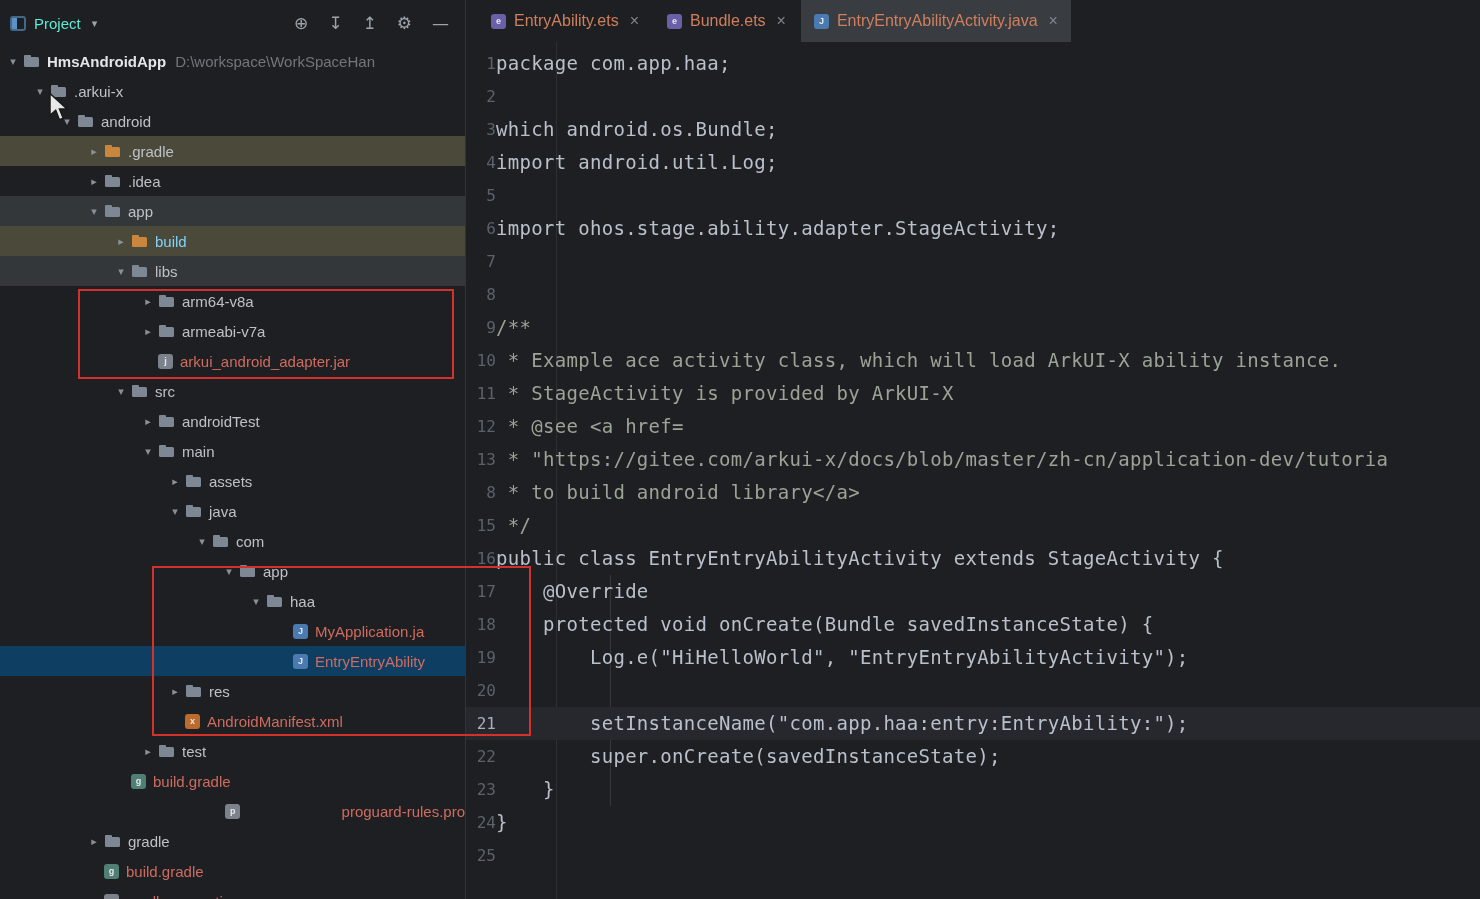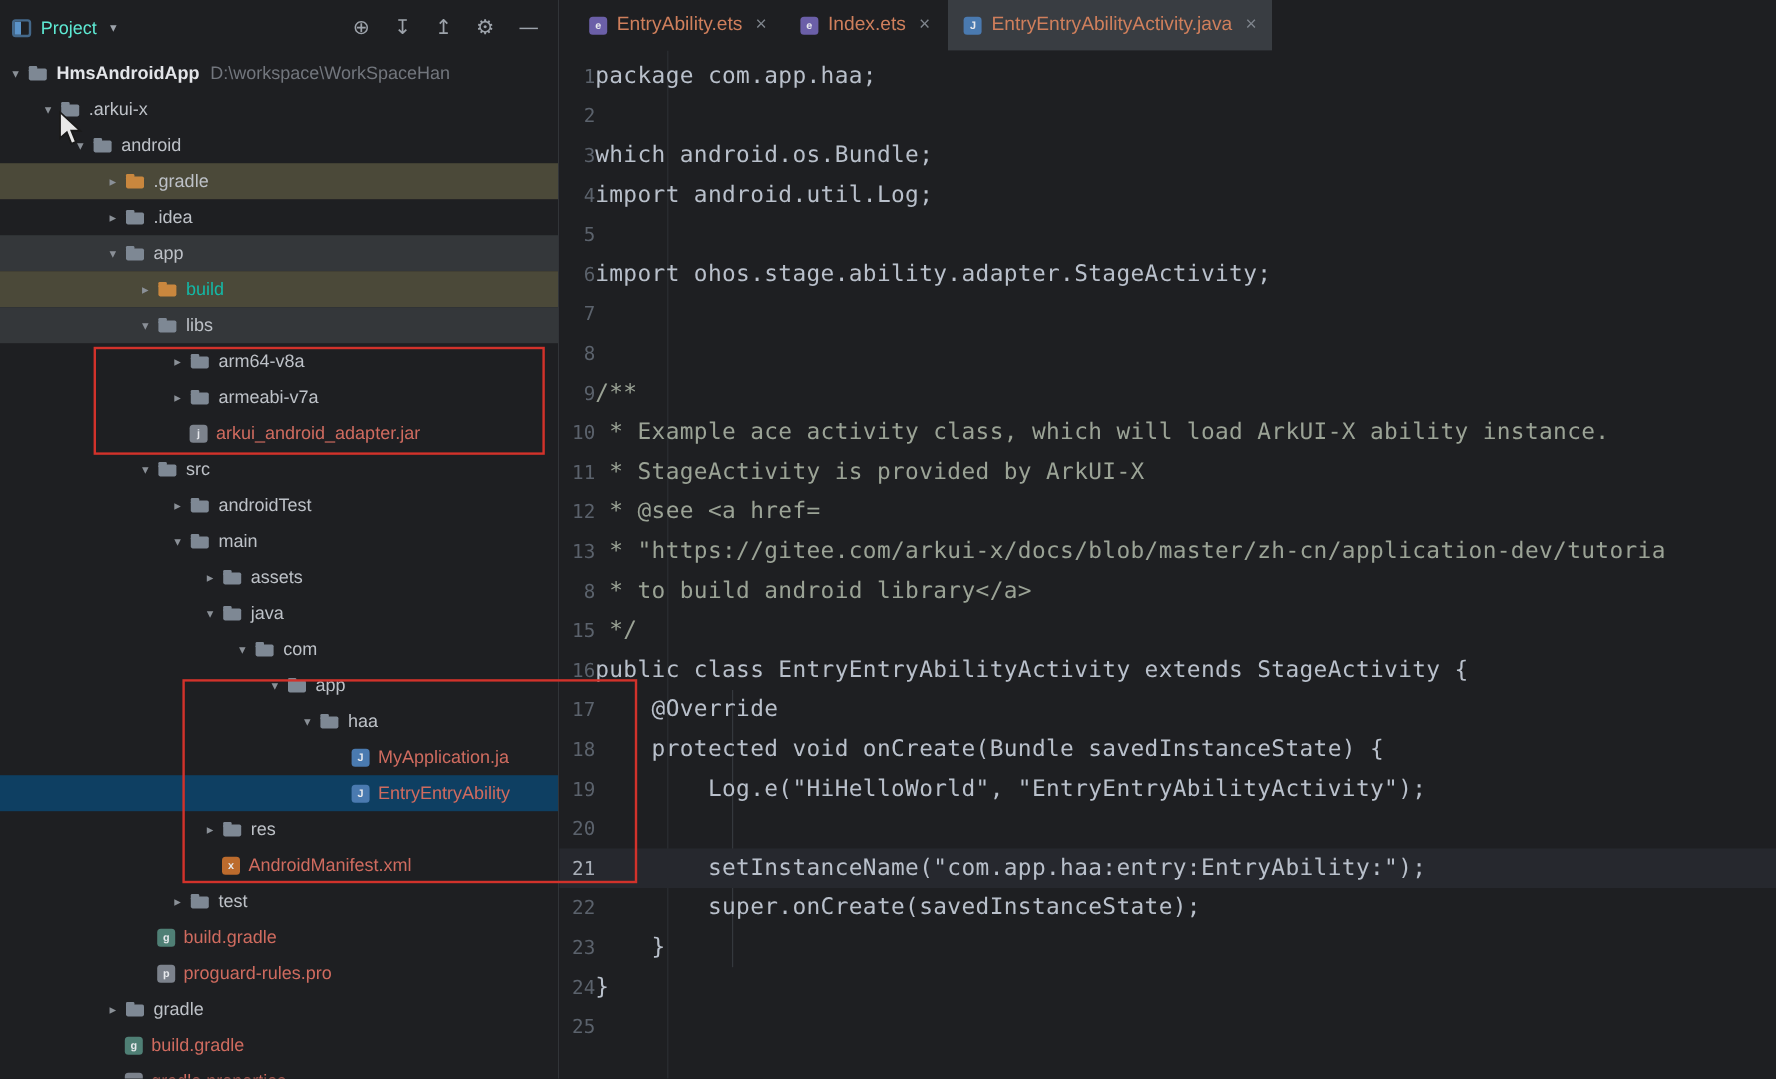--- a/index.html
+++ b/index.html
@@ -36,21 +36,21 @@
   .fi::after{font-size:9px;font-weight:bold;color:#e6e8ec;font-family:"Liberation Sans",sans-serif;line-height:1}
   .fi-java{background:#4a7ab0}.fi-java::after{content:"J"}
   .fi-ets{background:#6b5fa8}.fi-ets::after{content:"e"}
   .fi-xml{background:#bc6b2d}.fi-xml::after{content:"x"}
   .fi-jar{background:#7c828c}.fi-jar::after{content:"j"}
   .fi-gradle{background:#4f7f75}.fi-gradle::after{content:"g"}
   .fi-pro{background:#7c828c}.fi-pro::after{content:"p"}
   .fi-properties{background:#7c828c}.fi-properties::after{content:"p"}
   .lbl-bold{font-weight:bold;color:#e3e5e9}
   .lbl-red{color:#cf6b5f}
-  .lbl-olive{color:#14b8a6}
+  .lbl-olive{color:#7dd3fc}
   .tree-path{color:#72767d;margin-left:9px}
 
   
   .editor{flex:1;display:flex;flex-direction:column;min-width:0;background:#1e1f22}
   .tab-bar{height:42px;flex:none;display:flex;align-items:stretch;padding-left:12px}
   .tab{display:flex;align-items:center;gap:8px;padding:0 13px;margin-right:2px;font-size:16px;color:#cf7f5c}
   .tab.active{background:#393d42}
   .tab-fi{flex:none}
   .tab-label{white-space:nowrap}
   .tab-close{color:#7f858d;font-size:16px;margin-left:3px}
@@ -233,21 +233,21 @@
     <span class="tree-icon folder"></span>
     <span class="tree-label">test</span>
 
   </div>
         <div class="tree-row" style="padding-left: 112px;">
     <span class="chevron"></span>
     <span class="tree-icon fi fi-gradle"></span>
     <span class="tree-label lbl-red">build.gradle</span>
 
   </div>
-        <div class="tree-row" style="padding-left: 112px;">
+        <div class="tree-row" style="padding-left: 112px; justify-content: space-between;">
     <span class="chevron"></span>
     <span class="tree-icon fi fi-pro"></span>
     <span class="tree-label lbl-red">proguard-rules.pro</span>
 
   </div>
         <div class="tree-row" style="padding-left: 85px;">
     <span class="chevron">▸</span>
     <span class="tree-icon folder"></span>
     <span class="tree-label">gradle</span>
 
@@ -269,21 +269,21 @@
 
   <div class="editor">
     <div class="tab-bar">
         <div class="tab">
     <span class="fi tab-fi fi-ets"></span>
     <span class="tab-label">EntryAbility.ets</span>
     <span class="tab-close">×</span>
   </div>
         <div class="tab">
     <span class="fi tab-fi fi-ets"></span>
-    <span class="tab-label">Index.ets</span>
+    <span class="tab-label">Bundle.ets</span>
     <span class="tab-close">×</span>
   </div>
         <div class="tab active">
     <span class="fi tab-fi fi-java"></span>
     <span class="tab-label">EntryEntryAbilityActivity.java</span>
     <span class="tab-close">×</span>
   </div>
       </div>
     <div class="code-wrap">
       <div class="gutter-sep"></div>

